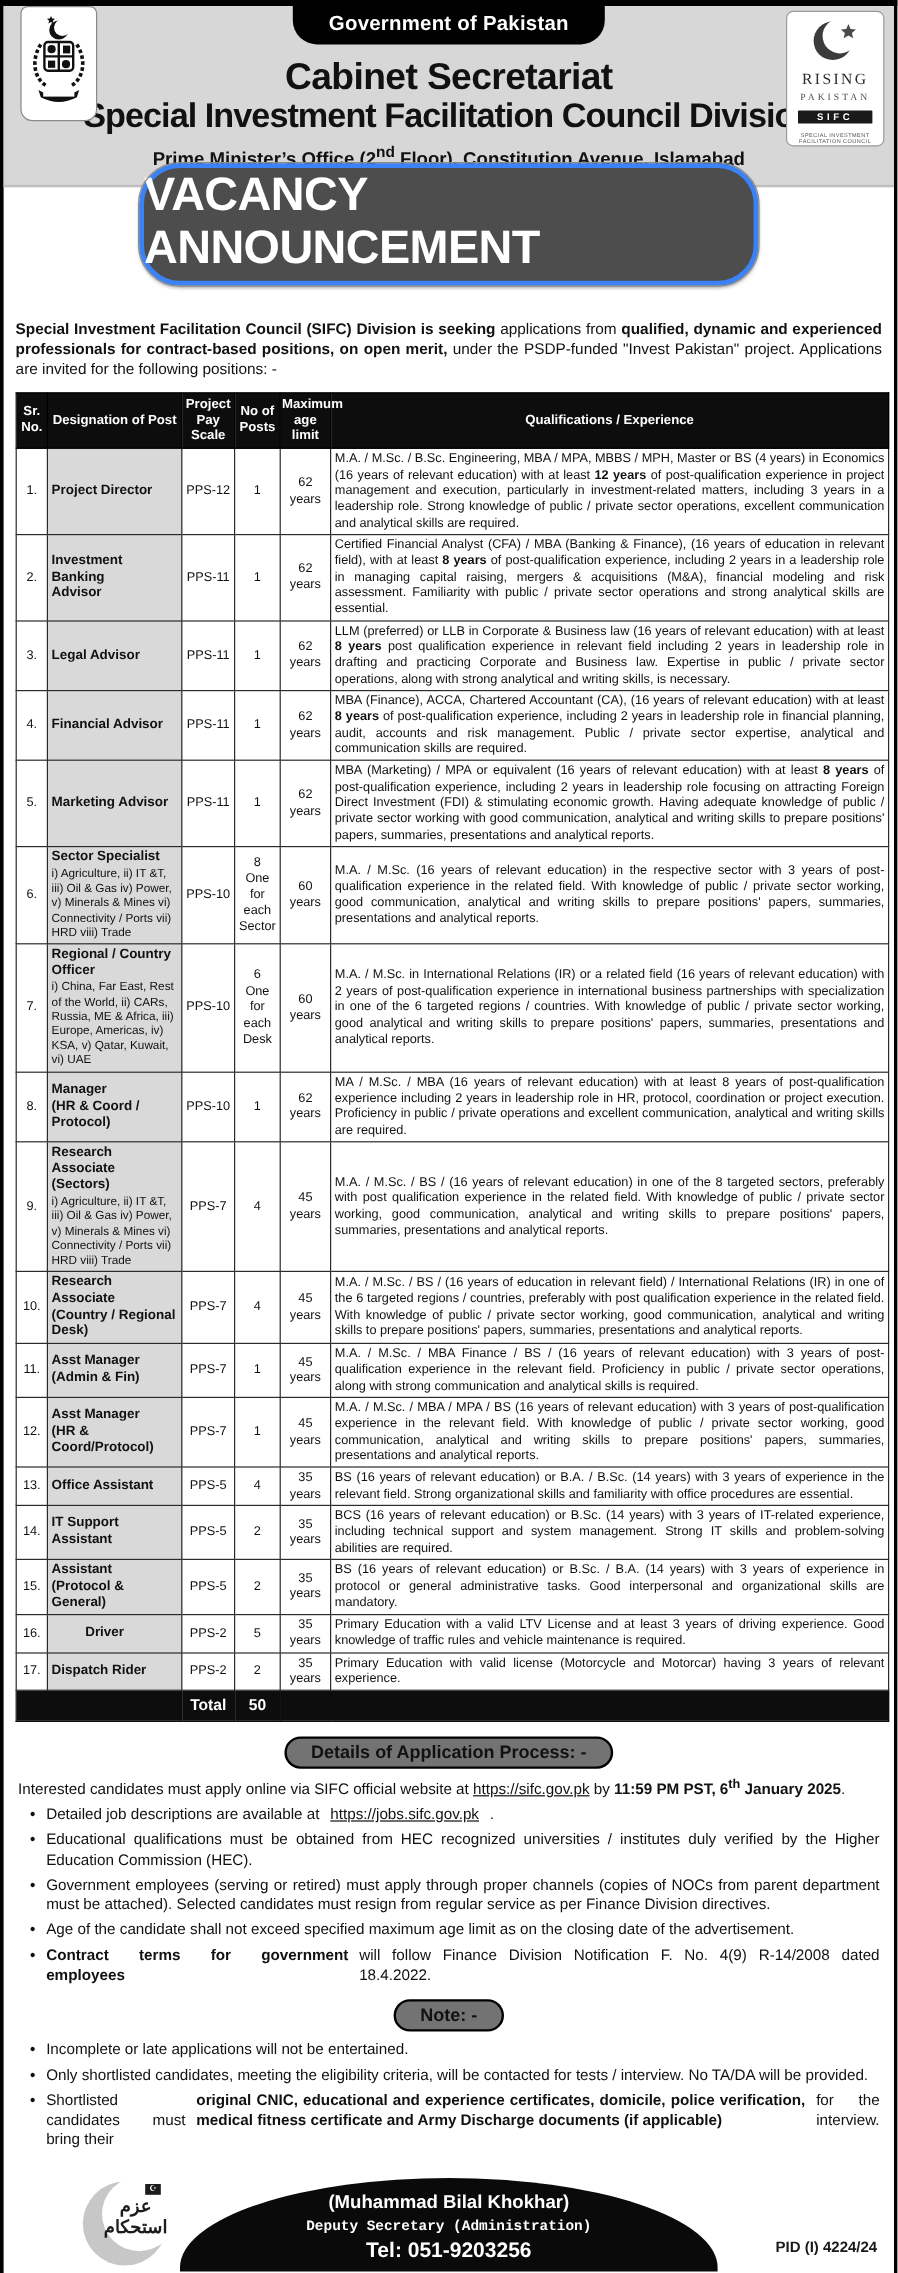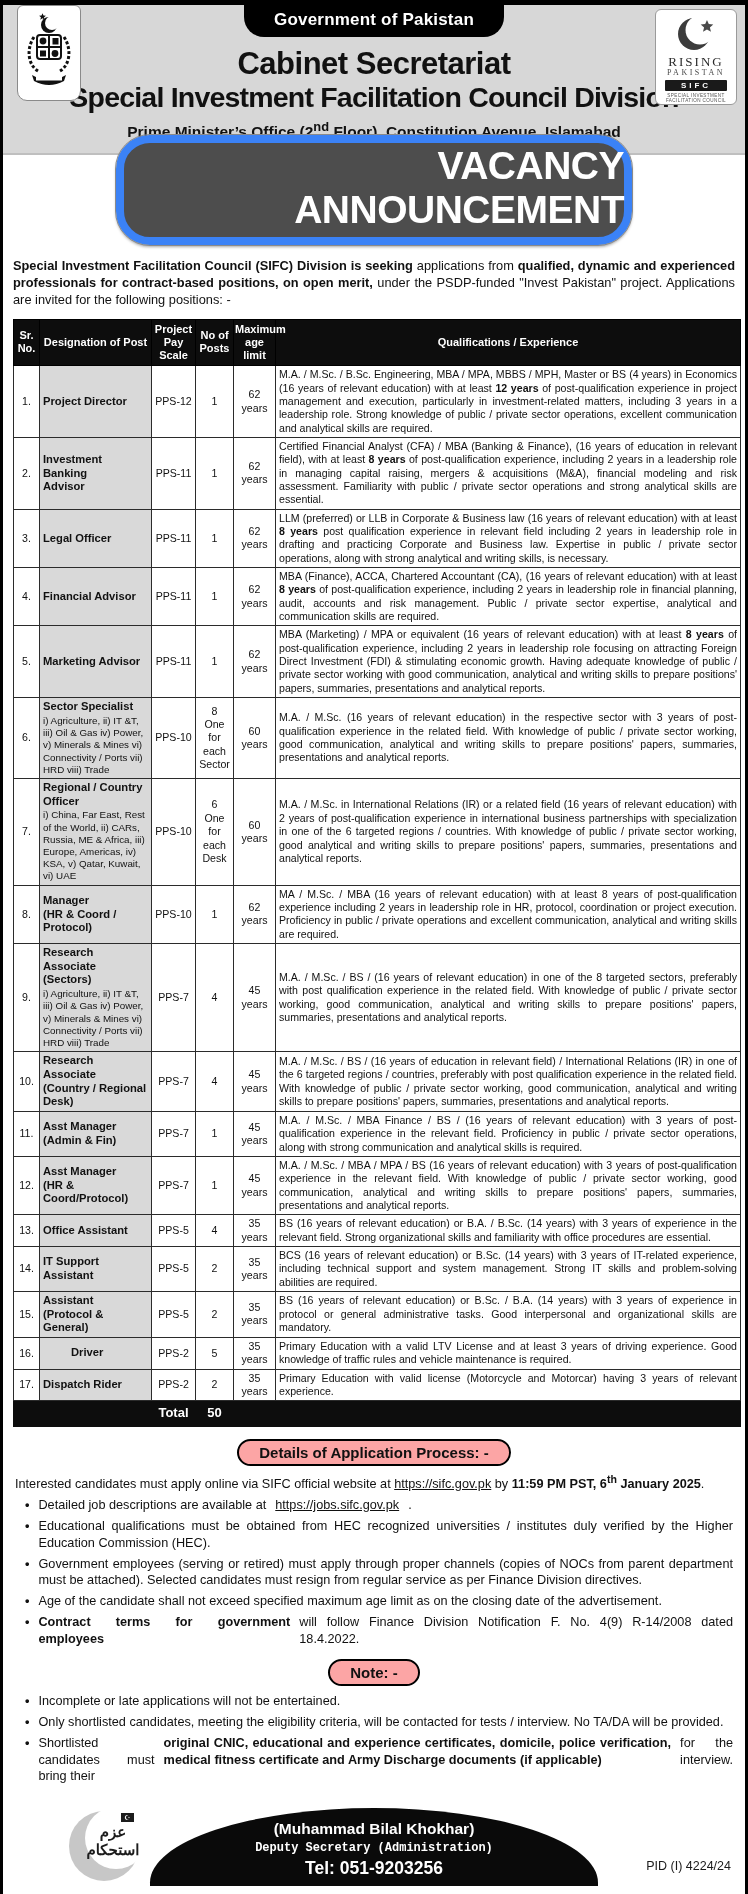--- a/index.html
+++ b/index.html
@@ -5,33 +5,33 @@
   html,body{margin:0;padding:0;background:#ffffff;}
   body{width:748px;font-family:"Liberation Sans",sans-serif;color:#111;}
   .ad{position:relative;border-left:3px solid #000;border-right:3px solid #000;border-top:5px solid #000;background:#fff;}
 
   
   .hdr{background:#d7d7d7;position:relative;padding:0 0 12px;border-bottom:2px solid #bfbfbf;}
   .gov-badge{width:fit-content;margin:0 auto;background:#000;color:#fff;font-weight:bold;font-size:17px;
     padding:5px 30px 7px;border-radius:0 0 20px 20px;letter-spacing:.2px;}
   .emblem-box{position:absolute;left:14px;top:0;width:62px;height:94px;background:#fff;border:1px solid #8a8a8a;
     border-radius:6px 6px 10px 10px;display:flex;align-items:center;justify-content:center;}
-  .logo-box{position:absolute;right:8px;top:4px;width:82px;height:96px;background:#fff;border:1px solid #9a9a9a;
+  .logo-box{position:absolute;right:8px;top:4px;width:82px;height:113px;background:#fff;border:1px solid #9a9a9a;
     border-radius:6px;display:flex;flex-direction:column;align-items:center;justify-content:space-between;padding-top:4px;box-sizing:border-box;}
   .logo-rising{font-family:"Liberation Serif",serif;font-size:13px;letter-spacing:2px;color:#2c2c2c;line-height:1;margin-top:1px;}
   .logo-pakistan{font-family:"Liberation Serif",serif;font-size:8px;letter-spacing:2.5px;color:#4a4a4a;line-height:1.2;}
   .logo-sifc{background:#1a1a1a;color:#fff;font-weight:bold;font-size:8px;letter-spacing:3px;padding:1px 16px;margin-top:2px;border-radius:1px;}
   .logo-caption{font-size:4.6px;color:#555;text-align:center;line-height:1.25;margin-top:2px;letter-spacing:.4px;}
   .hdr-title1{text-align:center;font-size:31px;font-weight:bold;letter-spacing:-.5px;margin-top:10px;line-height:1.1;}
   .hdr-title2{text-align:center;font-size:28.5px;font-weight:bold;letter-spacing:-.8px;line-height:1.15;}
   .hdr-sub{text-align:center;font-size:15.5px;font-weight:bold;margin-top:5px;}
 
   
-  .banner{position:relative;z-index:3;margin:-20px auto 0;width:516px;box-sizing:border-box;background:#4d4d4d;
-    border:8px solid #3b82f6;outline:1px solid #8a8a8a;border-radius:34px;color:#fff;text-align:right;
+  .banner{position:relative;z-index:3;margin:-20px auto 15px;width:516px;box-sizing:border-box;background:#4d4d4d;
+    border:4px solid #3b82f6;outline:1px solid #8a8a8a;border-radius:34px;color:#fff;text-align:left;
     font-size:39px;font-weight:bold;letter-spacing:-.5px;padding:1px 0 5px;box-shadow:0 2px 3px rgba(0,0,0,.35);}
 
   
   .intro{padding:13px 10px 6px;font-size:12.8px;line-height:1.32;text-align:justify;}
 
   
   table.jobs{border-collapse:collapse;margin:4px 10px 0;width:728px;table-layout:fixed;font-size:10.6px;}
   table.jobs th{background:#0d0d0d;color:#fff;font-size:11px;font-weight:bold;border:1px solid #000;
     padding:3px 1px;white-space:pre-line;line-height:1.2;}
   table.jobs td{border:1px solid #2b2b2b;padding:2px 3px;vertical-align:middle;line-height:1.26;}
@@ -40,37 +40,37 @@
   td.desig{background:#d9d9d9;padding:3px 5px;}
   .job-title{font-weight:bold;font-size:11.2px;white-space:pre-line;line-height:1.22;}
   .job-detail{font-size:9.8px;line-height:1.25;margin-top:1px;}
   td.scale,td.posts,td.age{text-align:center;white-space:pre-line;}
   td.qual{text-align:justify;padding:3px 6px;}
   tr.total-row td{background:#0d0d0d;color:#fff;font-weight:bold;font-size:13px;border-color:#0d0d0d;padding:4px 3px;}
   tr.total-row td.t-label{text-align:center;}
   tr.total-row td.t-value{text-align:center;}
 
   
-  .pill{width:fit-content;margin:12px auto 7px;background:#fca5a5;border:2.5px solid #000;border-radius:20px;
+  .pill{width:fit-content;margin:12px auto 7px;background:#737373;border:2.5px solid #000;border-radius:20px;
     font-weight:bold;font-size:15px;padding:3px 20px;}
   .sect{padding:0 12px;}
   .p-intro{font-size:12.7px;line-height:1.32;margin:2px 0 4px;}
   .blist{margin:0;padding:0;list-style:none;}
   .blist li{display:flex;gap:9px;font-size:12.7px;line-height:1.3;text-align:justify;margin:4.5px 0;}
   .blist li::before{content:"\2022";font-weight:bold;flex:0 0 auto;padding-left:10px;}
   u{text-underline-offset:1px;}
 
   
   .footer{position:relative;height:96px;margin-top:14px;}
   .dome{position:absolute;bottom:9px;left:50%;transform:translateX(-50%);width:448px;height:78px;background:#0a0a0a;
     border-radius:55% 55% 0 0 / 105% 105% 0 0;color:#fff;text-align:center;padding-top:10px;box-sizing:border-box;}
   .dome .nm{font-weight:bold;font-size:15.5px;line-height:1.45;}
   .dome .rl{font-weight:bold;font-size:12px;line-height:1.4;font-family:Liberation Mono, monospace;}
   .dome .tl{font-weight:bold;font-size:17.5px;line-height:1.35;}
-  .pid{position:absolute;right:14px;bottom:22px;font-weight:normal;font-size:12.5px;color:#1a1a1a;}
+  .pid{position:absolute;right:14px;bottom:22px;font-weight:bold;font-size:12.5px;color:#1a1a1a;}
   .azm{position:absolute;left:66px;bottom:10px;width:76px;height:78px;}
   .azm .c1{position:absolute;left:0;top:4px;width:70px;height:70px;border-radius:50%;background:#c7c7c7;}
   .azm .c2{position:absolute;left:16px;top:0;width:62px;height:62px;border-radius:50%;background:#fff;}
   .azm .urdu{position:absolute;left:12px;top:16px;width:64px;text-align:center;font-weight:bold;font-size:15px;
     line-height:1.2;color:#1c1c1c;}
   .azm .flag{position:absolute;left:52px;top:6px;width:13px;height:9px;background:#1c1c1c;color:#fff;font-size:7px;
     line-height:9px;text-align:center;}
 </style>
 </head>
 <body>
@@ -164,21 +164,21 @@
 
       </td>
       <td class="scale">PPS-11</td>
       <td class="posts" style="white-space: pre-line;">1</td>
       <td class="age">62 years</td>
       <td class="qual">Certified Financial Analyst (CFA) / MBA (Banking &amp; Finance), (16 years of education in relevant field), with at least <b>8 years</b> of post-qualification experience, including 2 years in a leadership role in managing capital raising, mergers &amp; acquisitions (M&amp;A), financial modeling and risk assessment. Familiarity with public / private sector operations and strong analytical skills are essential.</td>
     </tr>
         <tr>
       <td class="sr">3.</td>
       <td class="desig">
-        <div class="job-title" style="white-space: pre-line;">Legal Officer</div>
+        <div class="job-title" style="white-space: pre-line;">Legal Advisor</div>
 
       </td>
       <td class="scale">PPS-11</td>
       <td class="posts" style="white-space: pre-line;">1</td>
       <td class="age">62 years</td>
       <td class="qual">LLM (preferred) or LLB in Corporate &amp; Business law (16 years of relevant education) with at least <b>8 years</b> post qualification experience in relevant field including 2 years in leadership role in drafting and practicing Corporate and Business law. Expertise in public / private sector operations, along with strong analytical and writing skills, is necessary.</td>
     </tr>
         <tr>
       <td class="sr">4.</td>
       <td class="desig">

